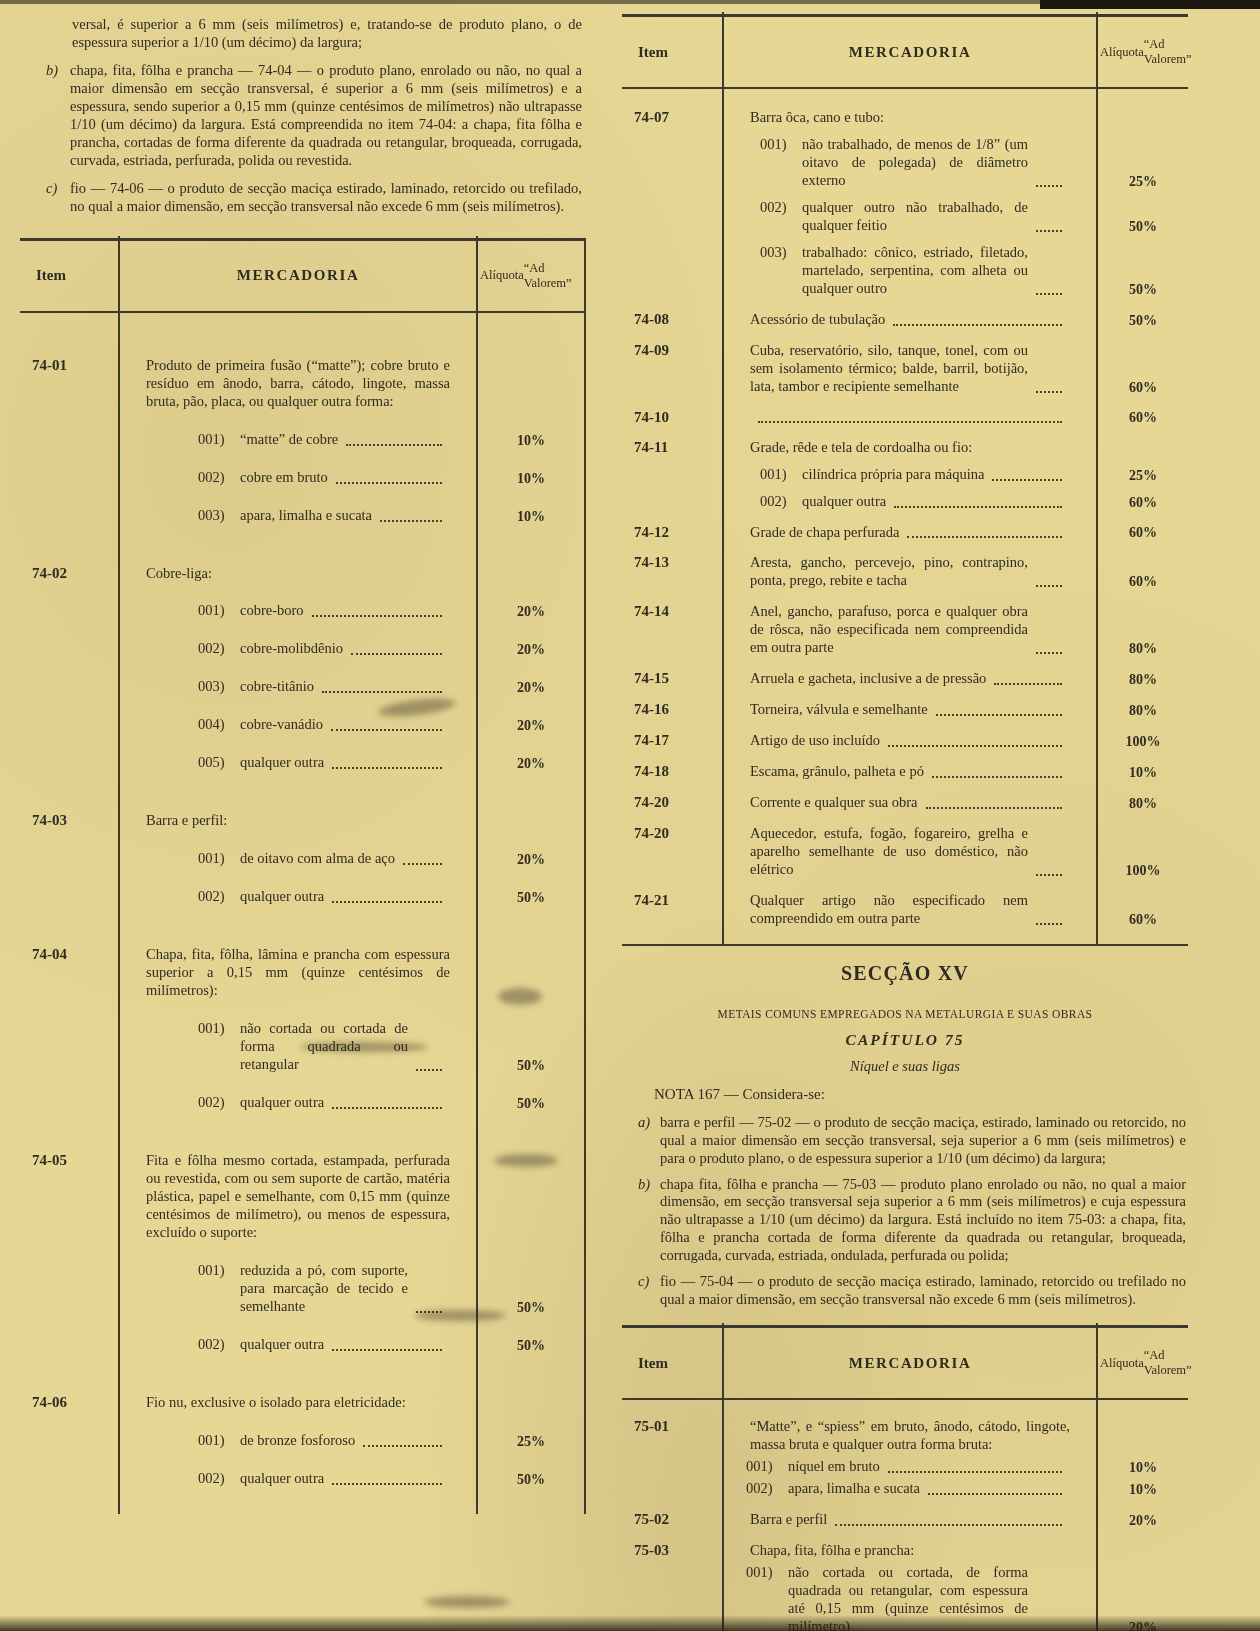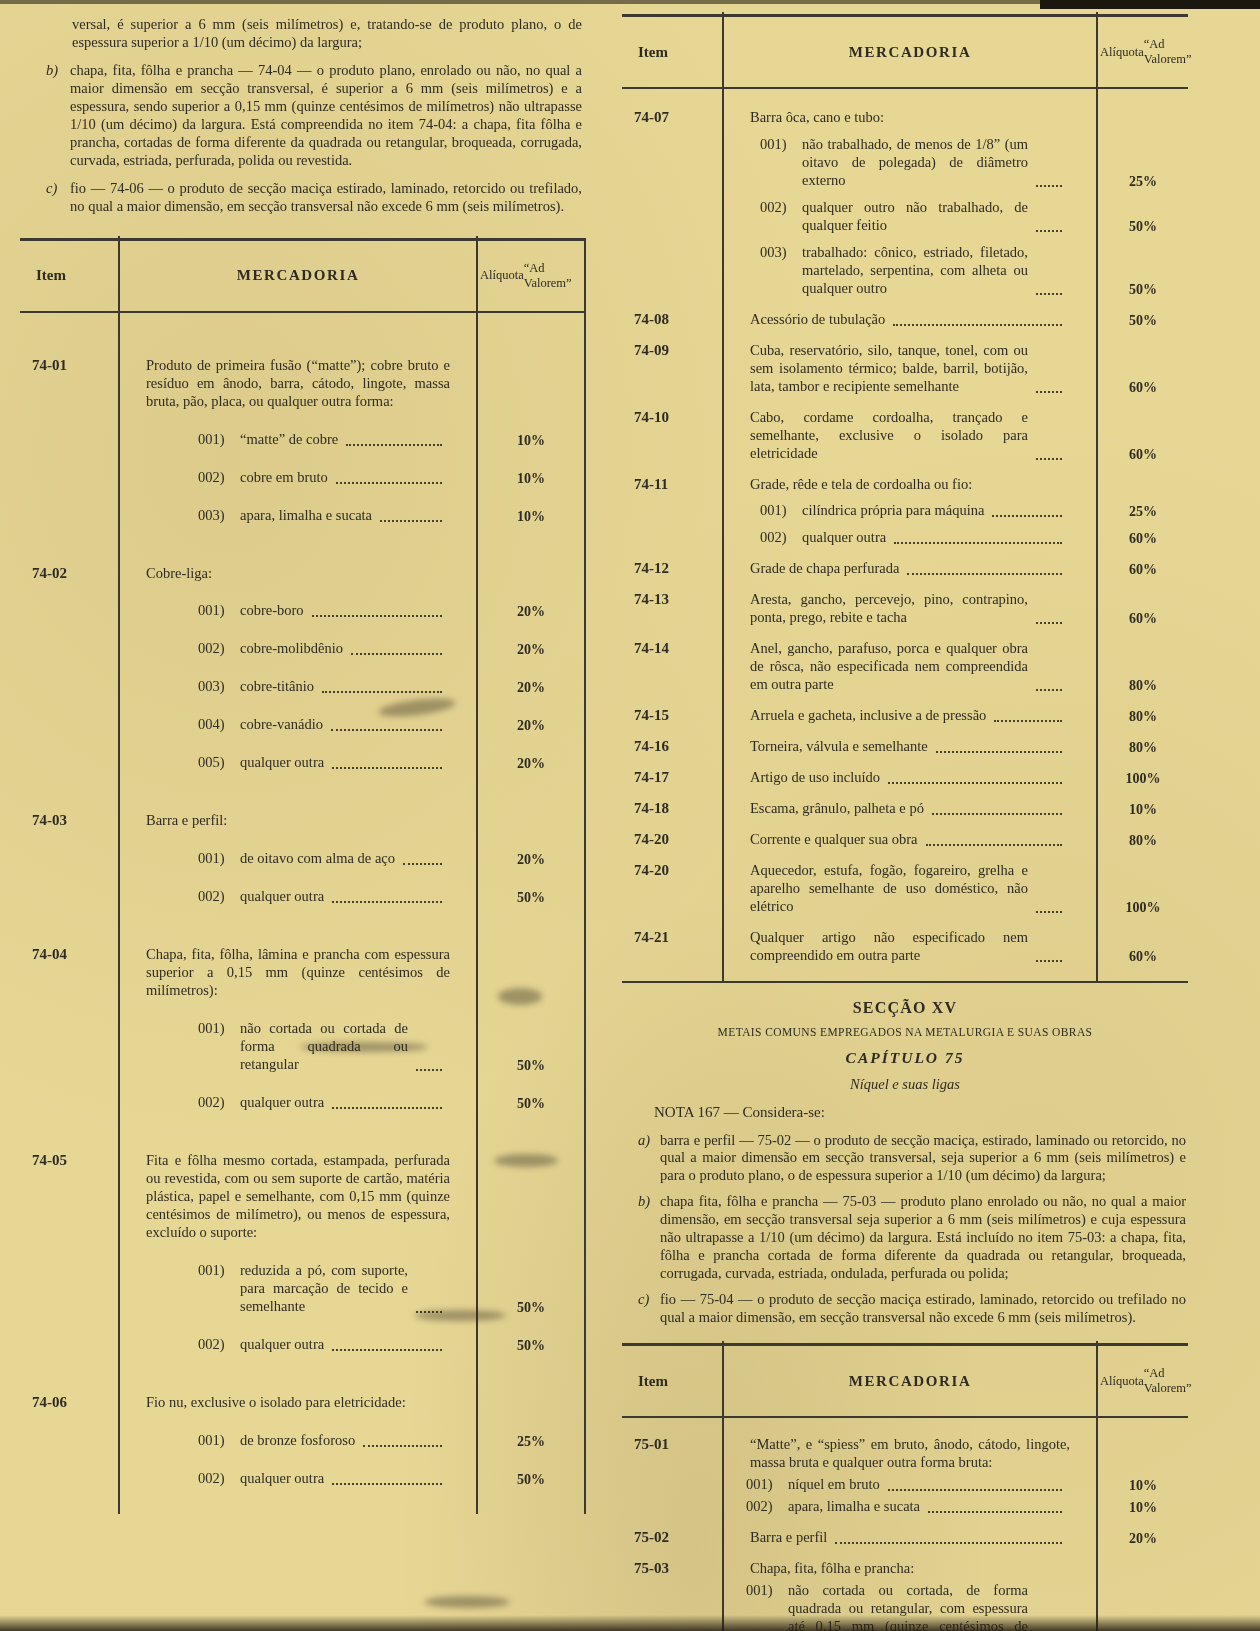--- a/index.html
+++ b/index.html
@@ -59,21 +59,21 @@
 
   .bt{--c-item:100px;--c-rate:90px;margin-top:16px;}
   .bt .t-body{padding:18px 0 10px;}
   .bt .t-group{margin-top:13px;}
   .bt .t-body .t-group:first-child{margin-top:0;}
   .bt .sub-line{margin-top:4px;}
   .bt .sub-indent{padding-left:24px;}
 
   
   .section-head{text-align:center;padding-top:16px;}
-  .sec-title{font-size:16px;font-weight:700;letter-spacing:1.2px;margin-bottom:9px;}
+  .sec-title{font-size:20px;font-weight:700;letter-spacing:1.2px;margin-bottom:23px;}
   .sec-sub{font-size:11.5px;letter-spacing:.4px;margin-bottom:11px;}
   .sec-chapter{font-size:15.5px;font-weight:700;font-style:italic;letter-spacing:2px;margin-bottom:9px;}
   .sec-chapnote{font-size:14.5px;font-style:italic;margin-bottom:10px;}
   .nota{font-size:14.5px;line-height:1.24;text-align:justify;padding:0 2px 0 6px;}
   .nota-head{margin:6px 0 10px 26px;font-size:15px;}
   .nota .note{margin-bottom:8px;}
   .nota .note-label{flex:0 0 22px;margin-left:10px;}
 
   
   .edge-top{position:absolute;top:0;left:0;right:0;height:4px;background:rgba(24,20,12,.55);}
@@ -387,21 +387,20 @@
                 <span class="li-text">Cuba, reservatório, silo, tanque, tonel, com ou sem isolamento térmico; balde, barril, botijão, lata, tambor e recipiente semelhante</span>
                 <span class="leader"></span>
               </div>
               <div class="li-rate">60%</div>
             </div>
           </div>
           <div class="t-group">
             <div class="t-line">
               <div class="li-item">74-10</div>
               <div class="li-body">
-                <span class="li-text">Cabo, cordame cordoalha, trançado e semelhante, exclusive o isolado para eletricidade</span>
                 <span class="leader"></span>
               </div>
               <div class="li-rate">60%</div>
             </div>
           </div>
           <div class="t-group">
             <div class="t-line">
               <div class="li-item">74-11</div>
               <div class="li-body">
                 <span class="li-text">Grade, rêde e tela de cordoalha ou fio:</span>

